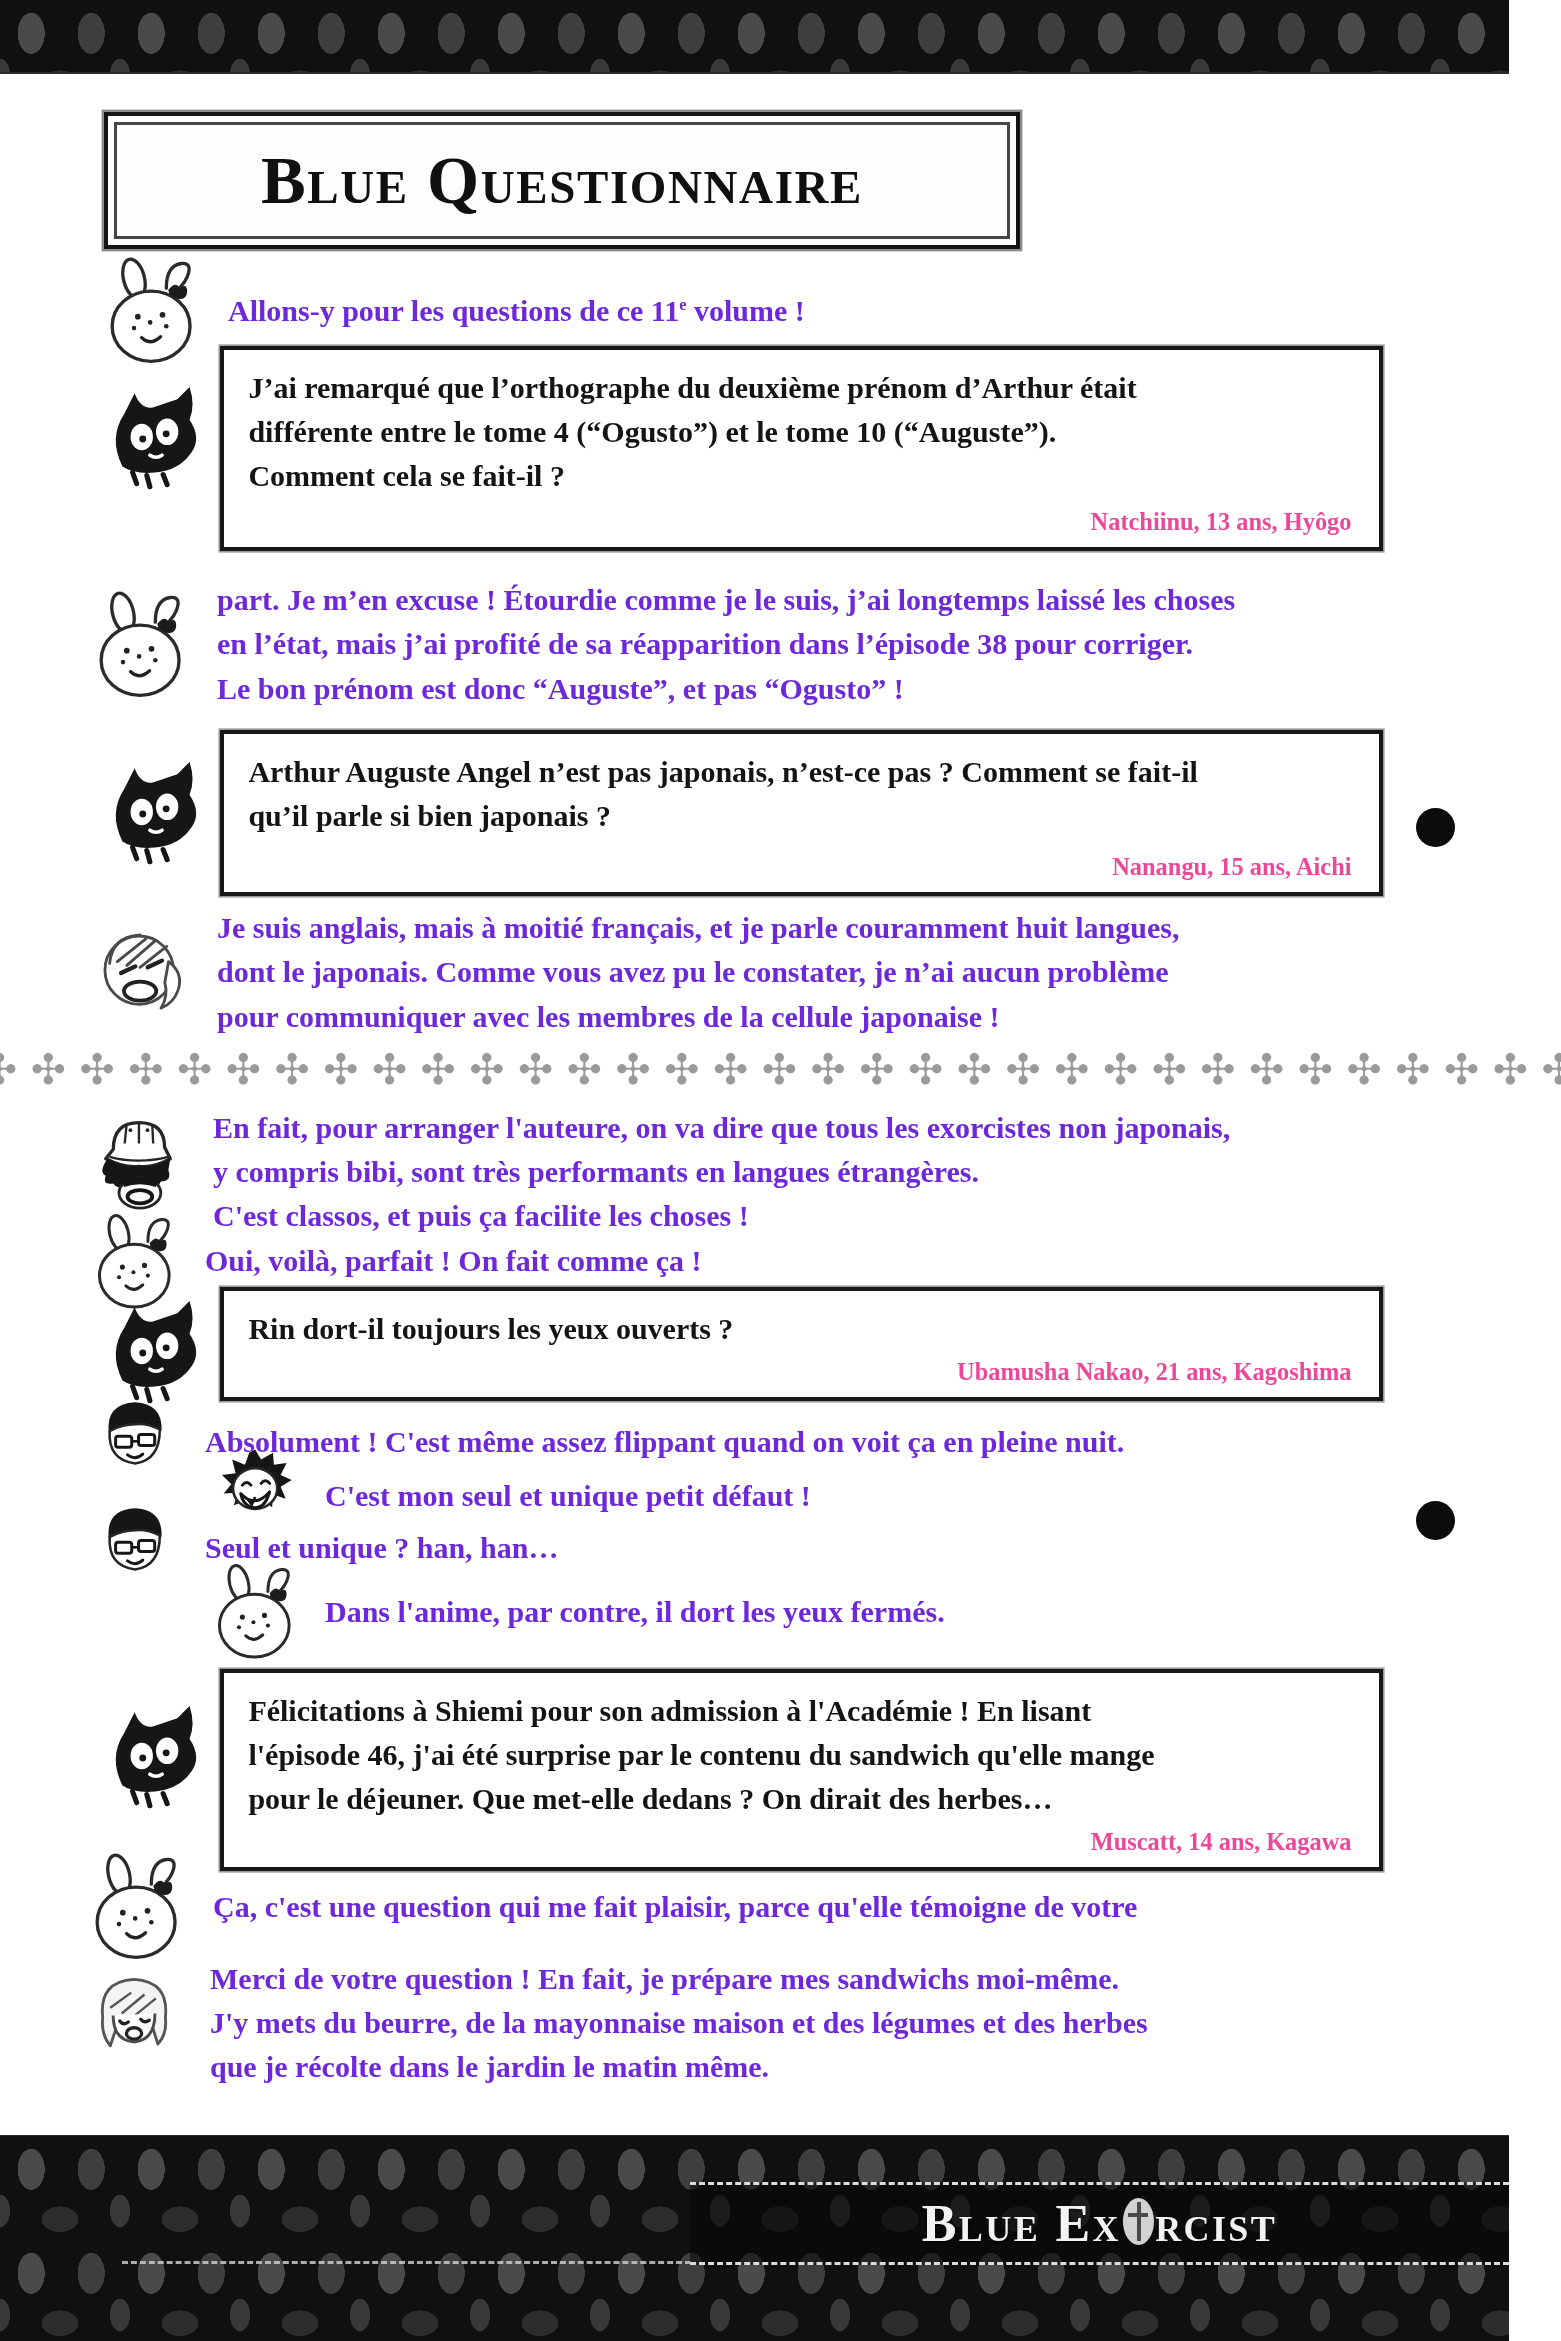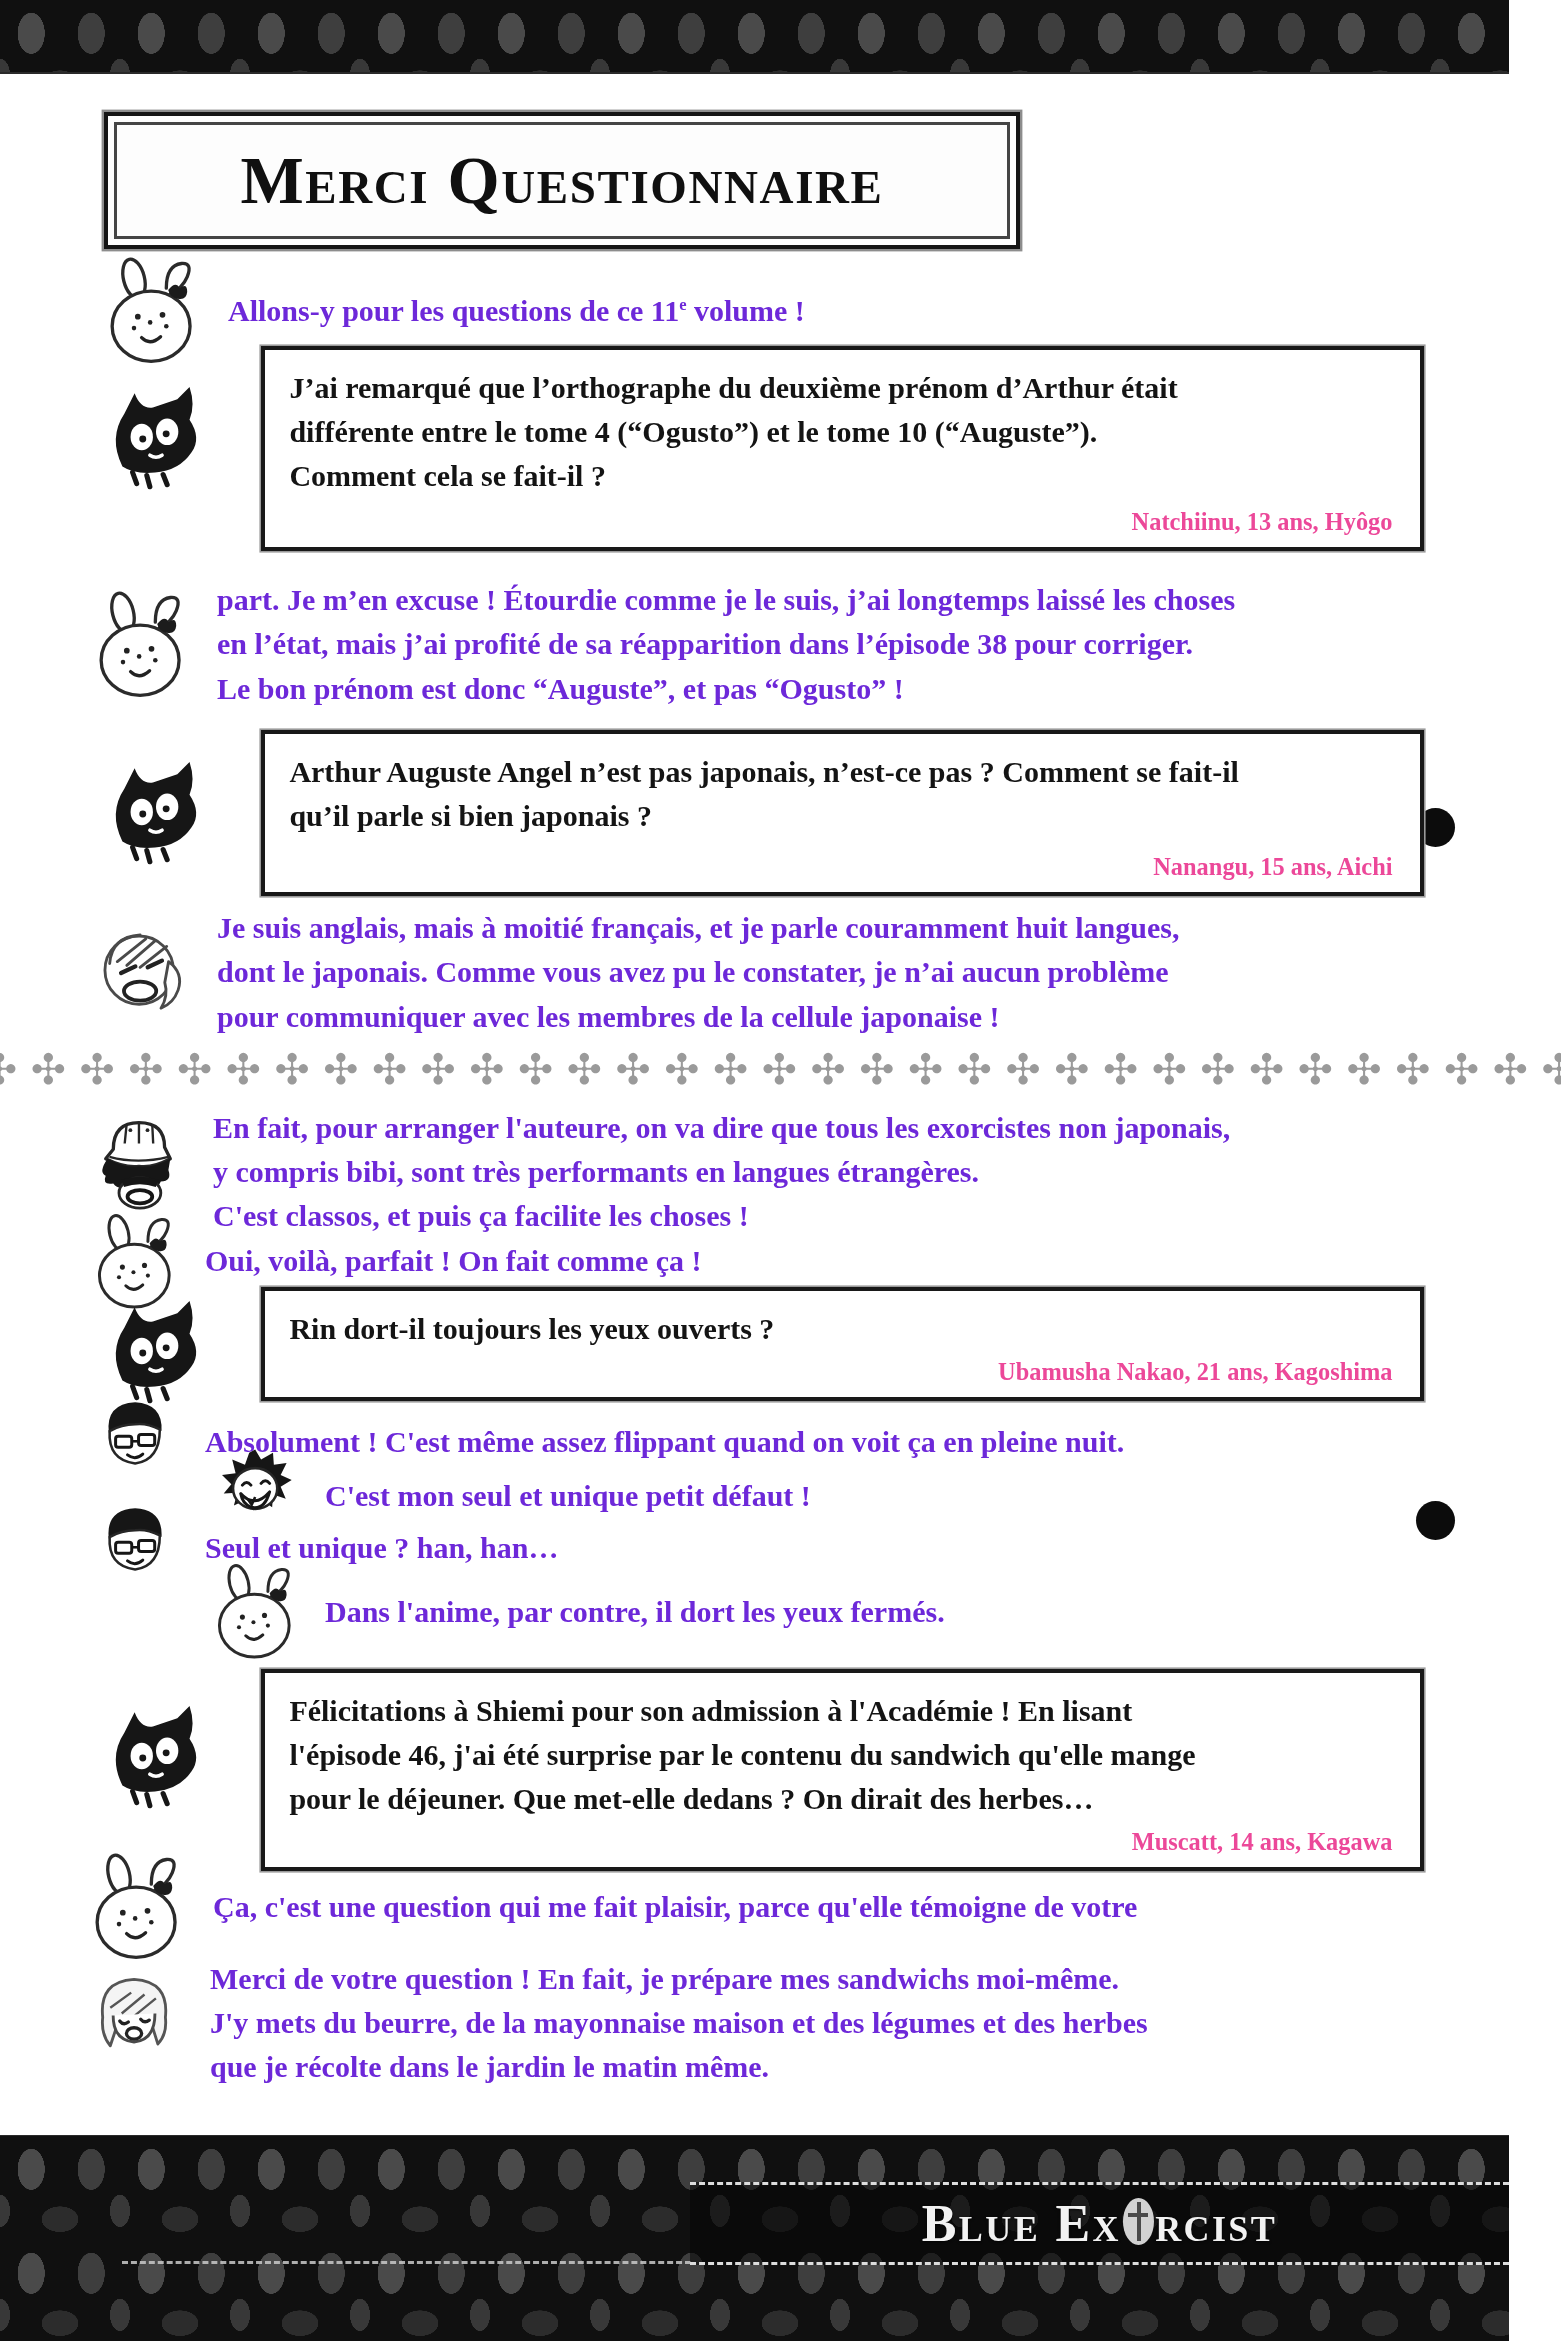--- a/index.html
+++ b/index.html
@@ -45,21 +45,21 @@
   .row{position:absolute;display:flex;align-items:center;}
   .avatar{flex:0 0 auto;margin-right:18px;}
   .av{width:114px;height:114px;display:block;}
   .av-sm{width:102px;height:102px;display:block;}
   .speech{font-weight:700;font-size:30px;line-height:1.47;color:#6d28d9;}
   .line{white-space:nowrap;}
 
   
   .qbox{position:absolute;left:220px;width:1163px;box-sizing:border-box;background:#fff;
     border:4.1px solid #181818;box-shadow:0 0 0 1.6px #9a9a9a;
-    padding:16.3px 21px 9.8px 24.4px;display:flex;flex-direction:column;margin-left:41px;}
+    padding:16.3px 21px 9.8px 24.4px;display:flex;flex-direction:column;}
   .qtext{font-weight:700;font-size:30px;line-height:1.47;color:#141414;}
   .attribution{margin-top:auto;align-self:flex-end;font-weight:700;font-size:24.4px;color:#ec4899;padding:6.5px 6.5px 1.6px 0;white-space:nowrap;}
   .qcat{position:absolute;}
 
   
   .divider{position:absolute;top:1049px;left:-18px;width:1595px;display:flex;justify-content:space-between;
     color:#9a9a9a;font-family:"DejaVu Sans",sans-serif;font-size:42px;line-height:1;}
   .sup{font-size:0.55em;vertical-align:super;}
 </style>
 </head>
@@ -131,21 +131,21 @@
     </symbol>
   </defs>
 </svg>
 
 <div class="page">
 
   <div class="band band-top"></div>
 
   <div class="title-frame">
     <div class="title-inner">
-      <span class="title-text">Merci Questionnaire</span>
+      <span class="title-text">Blue Questionnaire</span>
     </div>
   </div>
 
   <span class="dot dot-1"></span>
   <span class="dot dot-2"></span>
 
   <div class="row" style="top:254px;left:96px;height:114px">
     <span class="avatar">
         <svg class="av" viewBox="0 0 140 140" width="114" height="114">
           <use href="#sym-bunny"></use>

